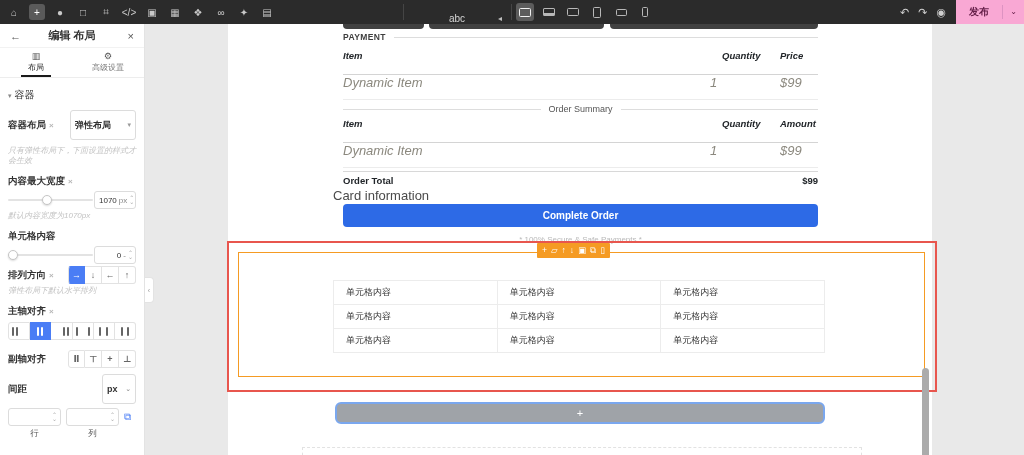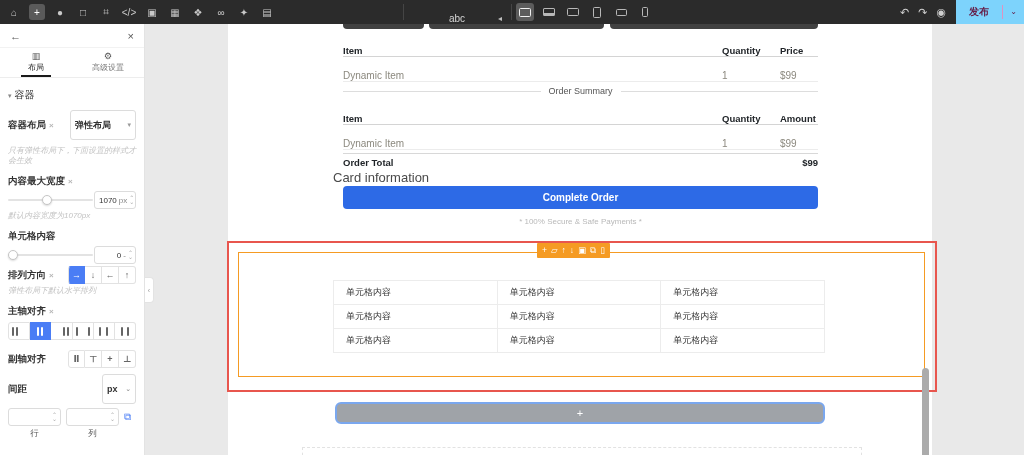--- a/index.html
+++ b/index.html
@@ -20,21 +20,21 @@
   .dev i{display:block;border:1.2px solid #b8b8b8;border-radius:1.5px;}
   .dev.active i{border-color:#f0f0f0;}
   .d-desktop i{width:12px;height:9px;}
   .d-laptop i{width:12px;height:8px;border-bottom-width:3px;}
   .d-tab-l i{width:12px;height:8px;}
   .d-tab-p i{width:8px;height:11px;}
   .d-ph-l i{width:11px;height:7px;}
   .d-ph-p i{width:6px;height:10px;}
   .tb-actions{position:absolute;left:900px;top:0;height:24px;display:flex;align-items:center;gap:9px;color:#cfcfcf;}
   .tb-actions span{font-size:11px;cursor:pointer;}
-  #publish{position:absolute;left:956px;top:0;width:68px;height:24px;background:#7dd3fc;display:flex;align-items:center;cursor:pointer;}
+  #publish{position:absolute;left:956px;top:0;width:68px;height:24px;background:#f9a8d4;display:flex;align-items:center;cursor:pointer;}
   #publish .plabel{flex:1;text-align:center;font-size:10px;font-weight:bold;color:#66204a;}
   #publish .pchev{width:22px;text-align:center;font-size:8px;color:#66204a;border-left:1px solid #dd93c2;height:14px;line-height:14px;}
 
   
   #panel{position:absolute;left:0;top:24px;width:145px;height:431px;background:#fff;border-right:1px solid #e3e3e3;z-index:40;font-size:10px;color:#333;}
   .p-head{position:relative;height:24px;border-bottom:1px solid #f2f2f2;display:flex;align-items:center;}
   .p-head .back{position:absolute;left:10px;font-size:11px;color:#555;cursor:pointer;}
   .p-head .ttl{flex:1;text-align:center;font-weight:bold;font-size:11px;}
   .p-head .close{position:absolute;right:10px;font-size:11px;color:#555;cursor:pointer;}
   .p-tabs{display:flex;height:30px;border-bottom:1px solid #ededed;}
@@ -87,26 +87,26 @@
   
   #page{position:absolute;left:228px;top:24px;width:704px;height:431px;background:#fff;}
   .darkbar{position:absolute;top:0;height:5px;background:#414141;border-radius:0 0 4px 4px;}
   #content{position:absolute;left:115px;top:8px;width:475px;font-size:10px;color:#212529;}
   .divider-left{display:flex;align-items:center;gap:8px;margin-bottom:8px;}
   .divider-left .dtext{font-size:8.5px;font-weight:bold;color:#3e3e3e;letter-spacing:.4px;}
   .divider-left .dline{flex:1;height:1px;background:#ddd;}
   .divider-center{display:flex;align-items:center;gap:8px;margin:4px 0;}
   .divider-center .dline{flex:1;height:1px;background:#ddd;}
   .divider-center .dtext{font-size:9px;color:#555;}
-  .trow{display:flex;align-items:flex-end;height:25px;}
+  .trow{display:flex;align-items:flex-start;height:25px;font-style:italic;}
   .trow .c1{flex:1;}
   .trow .c2{width:58px;}
   .trow .c3{width:38px;text-align:left;}
   .thead{font-weight:bold;font-size:9.5px;border-bottom:1px solid #d4d4d4;}
-  .tdata{color:#8b887e;font-size:10px;border-bottom:1px solid #ececec;}
+  .tdata{color:#8b887e;font-size:13px;border-bottom:1px solid #ececec;gap:12px;}
   .totalrow{display:flex;justify-content:space-between;align-items:center;height:17px;font-weight:bold;font-size:9.5px;border-top:1px solid #d8d8d8;margin-top:3px;}
   .cardinfo{font-size:13px;color:#4a4a4a;height:14px;margin-left:-10px;}
   #completeBtn{height:23px;background:#2d6ae6;border-radius:4px;color:#fff;font-size:10px;font-weight:bold;display:flex;align-items:center;justify-content:center;cursor:pointer;margin-top:2px;}
   .secure{text-align:center;font-size:8px;color:#b9b9b9;margin-top:8px;}
 
   
   #redbox{position:absolute;left:227px;top:241px;width:710px;height:151px;border:2px solid #e8564e;z-index:20;pointer-events:none;}
   #orangebox{position:absolute;left:238px;top:252px;width:687px;height:125px;border:1.5px solid #f59b23;z-index:21;pointer-events:none;}
   #selToolbar{position:absolute;left:537px;top:243px;height:15px;background:#f59b23;display:flex;align-items:center;gap:4px;padding:0 5px;z-index:30;border-radius:1px;}
   #selToolbar span{color:#fff;font-size:8.5px;line-height:15px;cursor:pointer;}
@@ -169,20 +169,21 @@
     </div>
     <div id="publish">
       <span class="plabel">发布</span>
       <span class="pchev">⌄</span>
     </div>
   </div>
 
   <div id="panel">
     <div class="p-head">
       <span class="back">←</span>
+      <span class="ttl">编辑 布局</span>
       <span class="close">×</span>
     </div>
     <div class="p-tabs">
       <div class="p-tab active">
         <span class="ti">▥</span>
         <span>布局</span>
       </div>
       <div class="p-tab">
         <span class="ti">⚙</span>
         <span>高级设置</span>
@@ -320,20 +321,24 @@
   <div id="collapse">
       <span>‹</span>
     </div>
 
   <div id="page">
     <div class="darkbar" style="left:115px;width:81px;"></div>
     <div class="darkbar" style="left:201px;width:175px;"></div>
     <div class="darkbar" style="left:382px;width:208px;"></div>
 
     <div id="content">
+      <div class="divider-left">
+        <span class="dtext">PAYMENT</span>
+        <span class="dline"></span>
+      </div>
 
       <div class="trow thead">
         <span class="c1">Item</span>
         <span class="c2">Quantity</span>
         <span class="c3">Price</span>
       </div>
       <div class="trow tdata">
         <span class="c1">Dynamic Item</span>
         <span class="c2">1</span>
         <span class="c3">$99</span>

